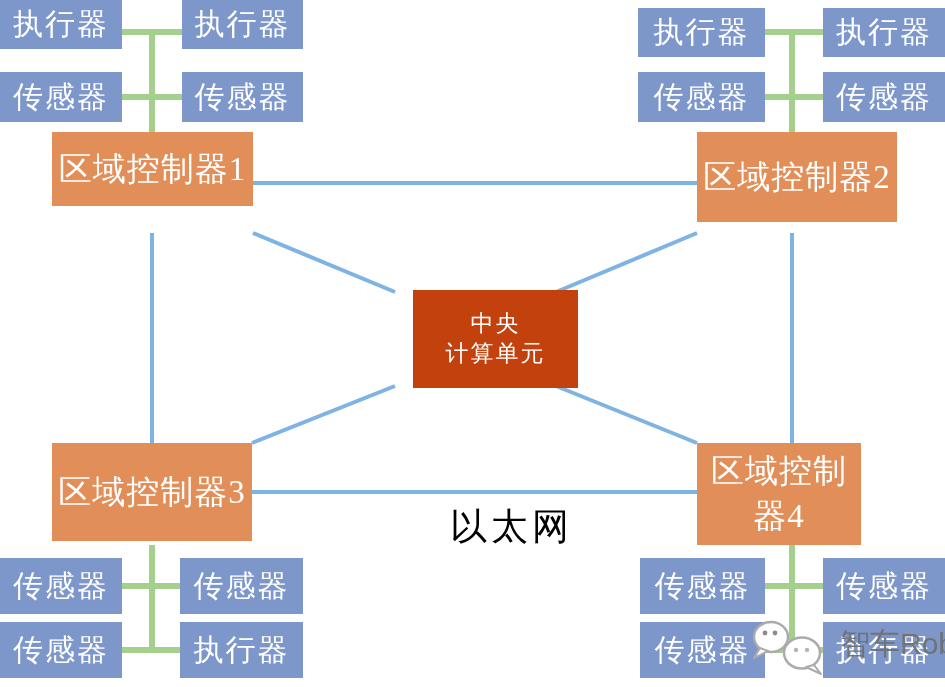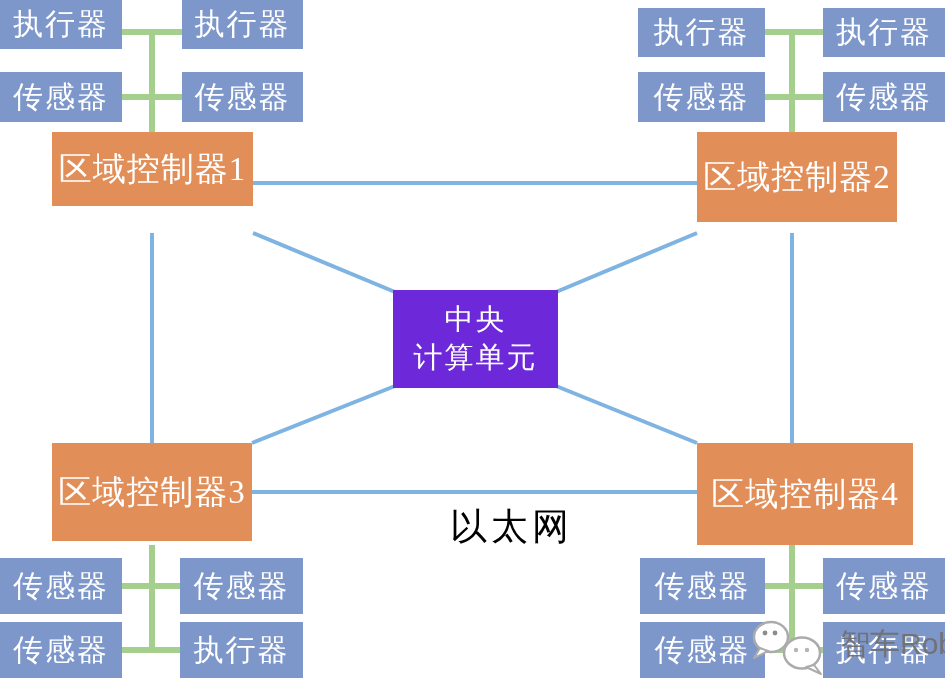--- a/index.html
+++ b/index.html
@@ -22,25 +22,26 @@
     display: flex;
     align-items: center;
     justify-content: center;
     color: #ffffff;
     text-align: center;
     box-sizing: border-box;
   }
   .device { background: #7D97CB; font-size: 30px; letter-spacing: 2px; }
   .controller { background: #E28E58; font-size: 33px; letter-spacing: 1px; }
   .center-unit {
-    background: #6d28d9;
-    font-size: 29px;
+    background: #c2410c;
+    font-size: 23px;
     line-height: 1.3;
     white-space: pre-line;
     letter-spacing: 2px;
+    margin-left: 20px;
   }
   .ethernet-label {
     position: absolute;
     z-index: 2;
     color: #000000;
     font-size: 37px;
     letter-spacing: 4px;
   }
   .watermark {
     position: absolute;
@@ -103,21 +104,21 @@
 
   <div class="box center-unit" style="left:393px;top:290px;width:165px;height:98px">中央
 计算单元</div>
 
   <div class="box controller" style="left:52px;top:443px;width:200px;height:98px">区域控制器3</div>
   <div class="box device" style="left:0;top:558px;width:122px;height:56px">传感器</div>
   <div class="box device" style="left:180px;top:558px;width:123px;height:56px">传感器</div>
   <div class="box device" style="left:0;top:622px;width:122px;height:56px">传感器</div>
   <div class="box device" style="left:180px;top:622px;width:123px;height:56px">执行器</div>
 
-  <div class="box controller" style="left:697px;top:443px;width:216px;height:102px">区域控制器4</div>
+  <div class="box controller" style="left:697px;top:443px;width:164px;height:102px">区域控制器4</div>
   <div class="box device" style="left:640px;top:558px;width:125px;height:56px">传感器</div>
   <div class="box device" style="left:823px;top:558px;width:122px;height:56px">传感器</div>
   <div class="box device" style="left:640px;top:622px;width:125px;height:56px">传感器</div>
   <div class="box device" style="left:823px;top:622px;width:122px;height:56px">执行器</div>
 
   <div class="ethernet-label" style="left:450px;top:502px">以太网</div>
 
   <div class="watermark" style="left:748px;top:606px">
     <svg width="88" height="76" viewBox="0 0 88 76">
       <ellipse cx="23" cy="31" rx="17" ry="15" fill="#ffffff" stroke="#ABABAB" stroke-width="2.5"></ellipse>

